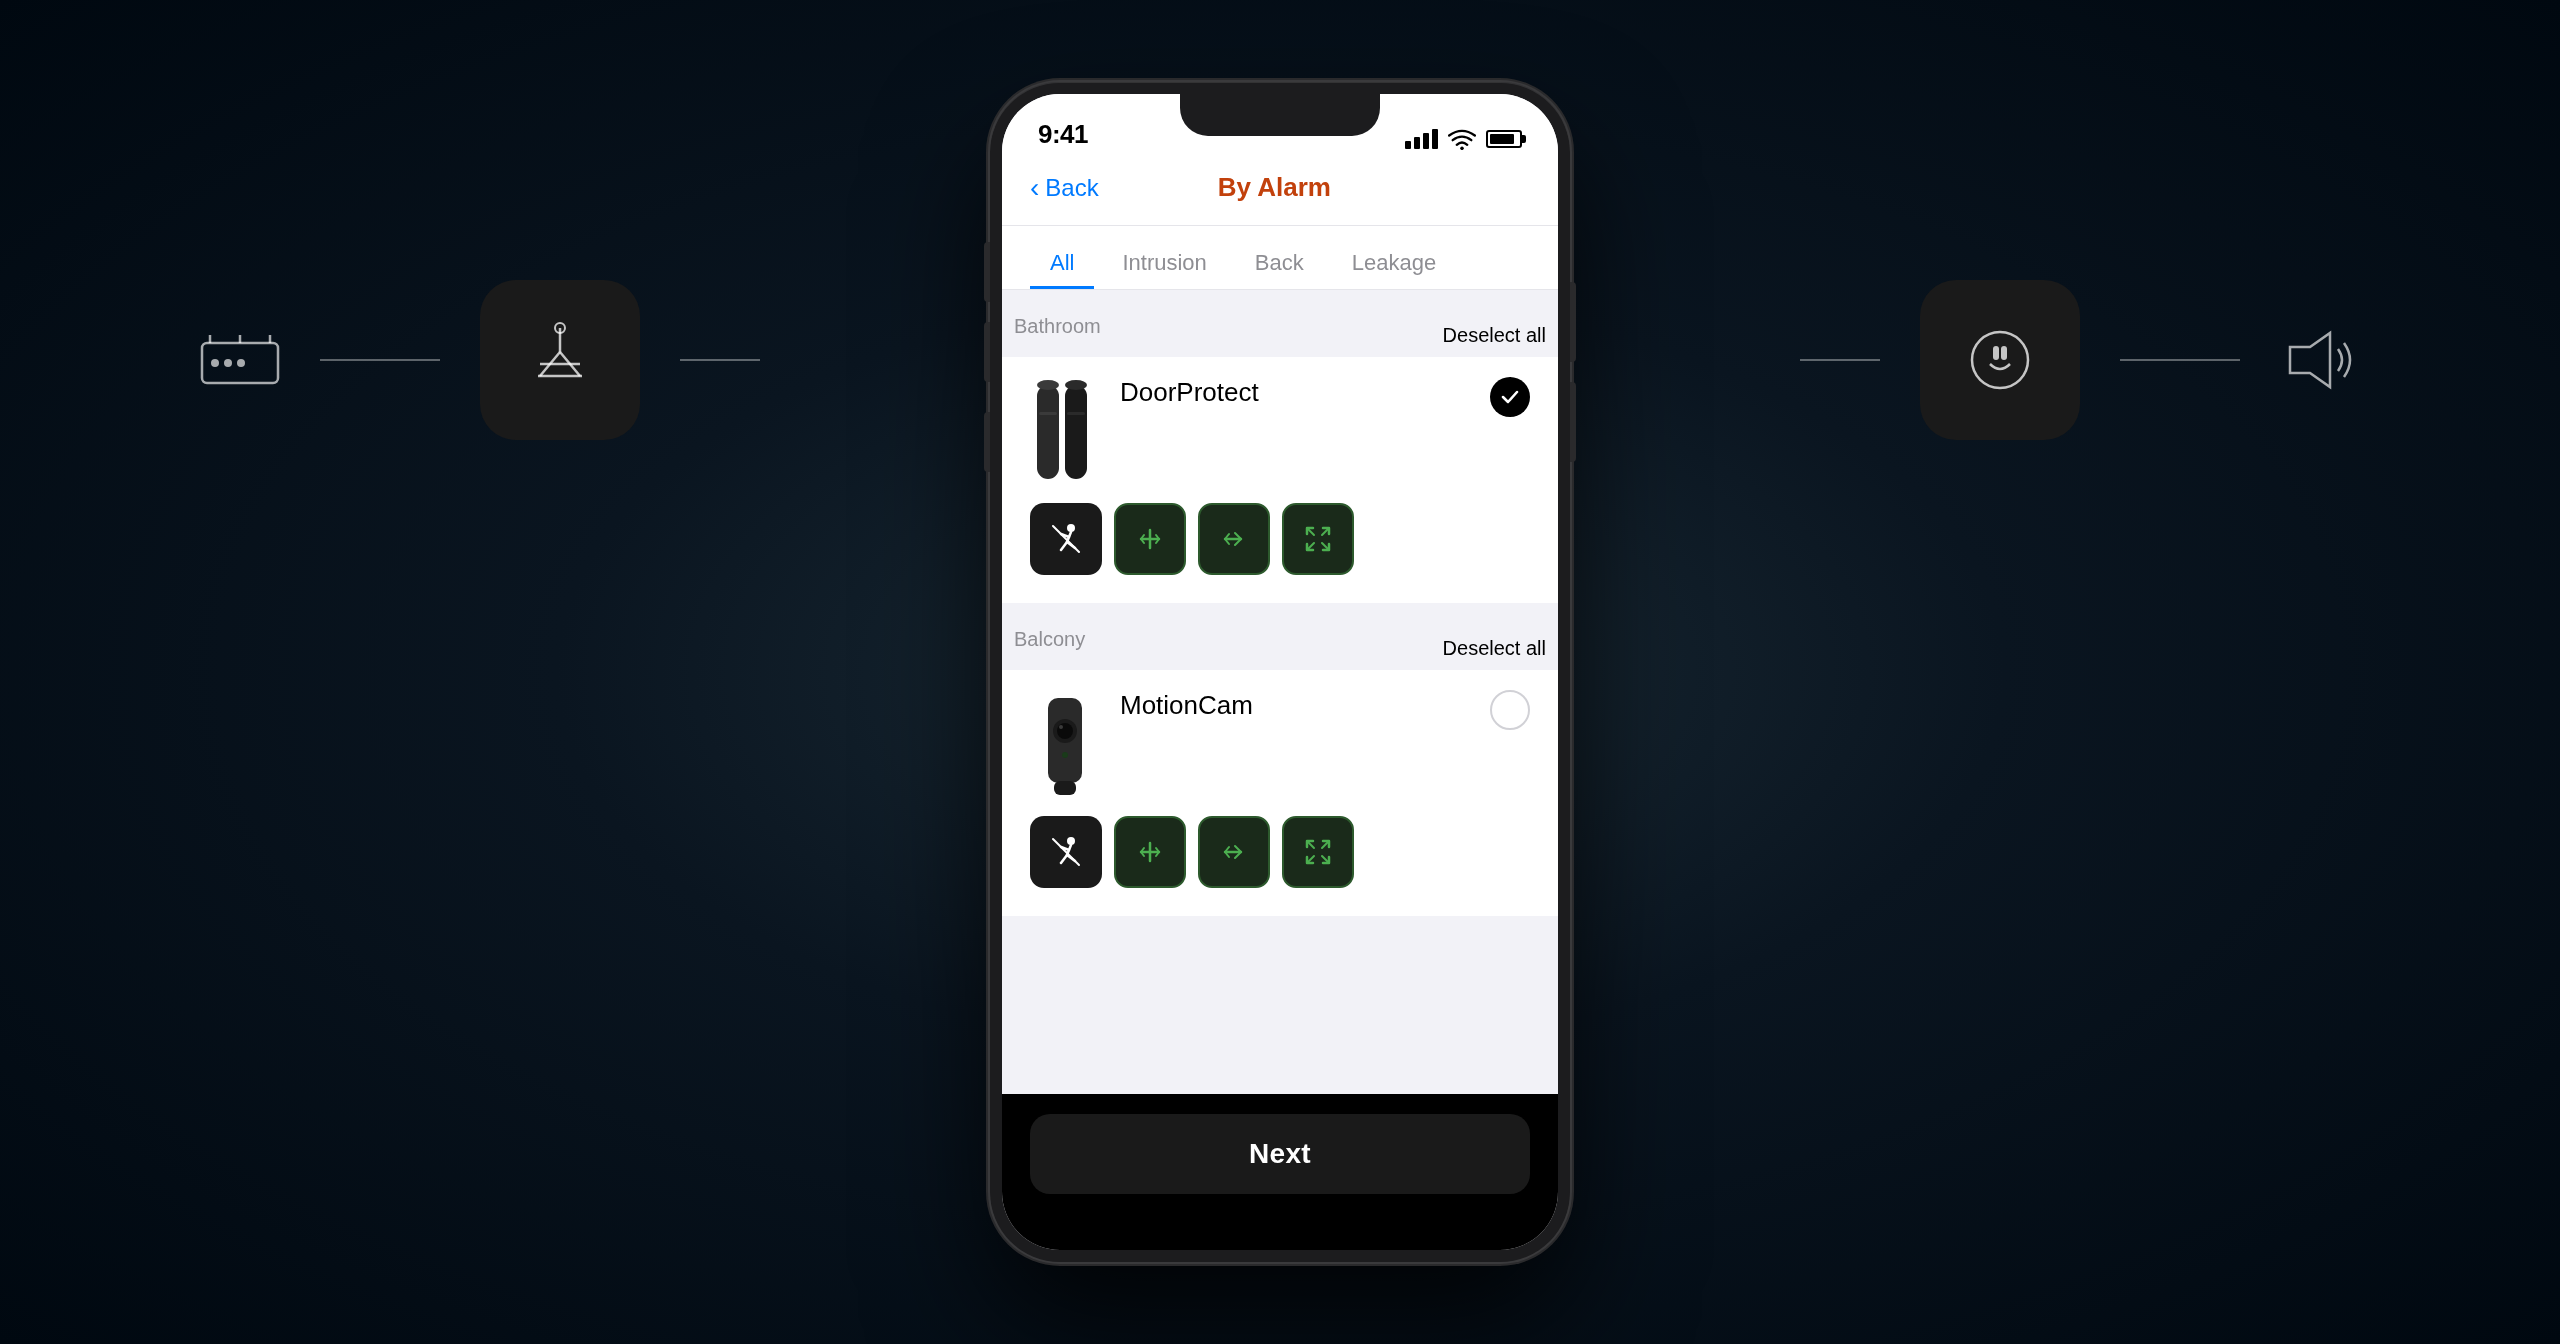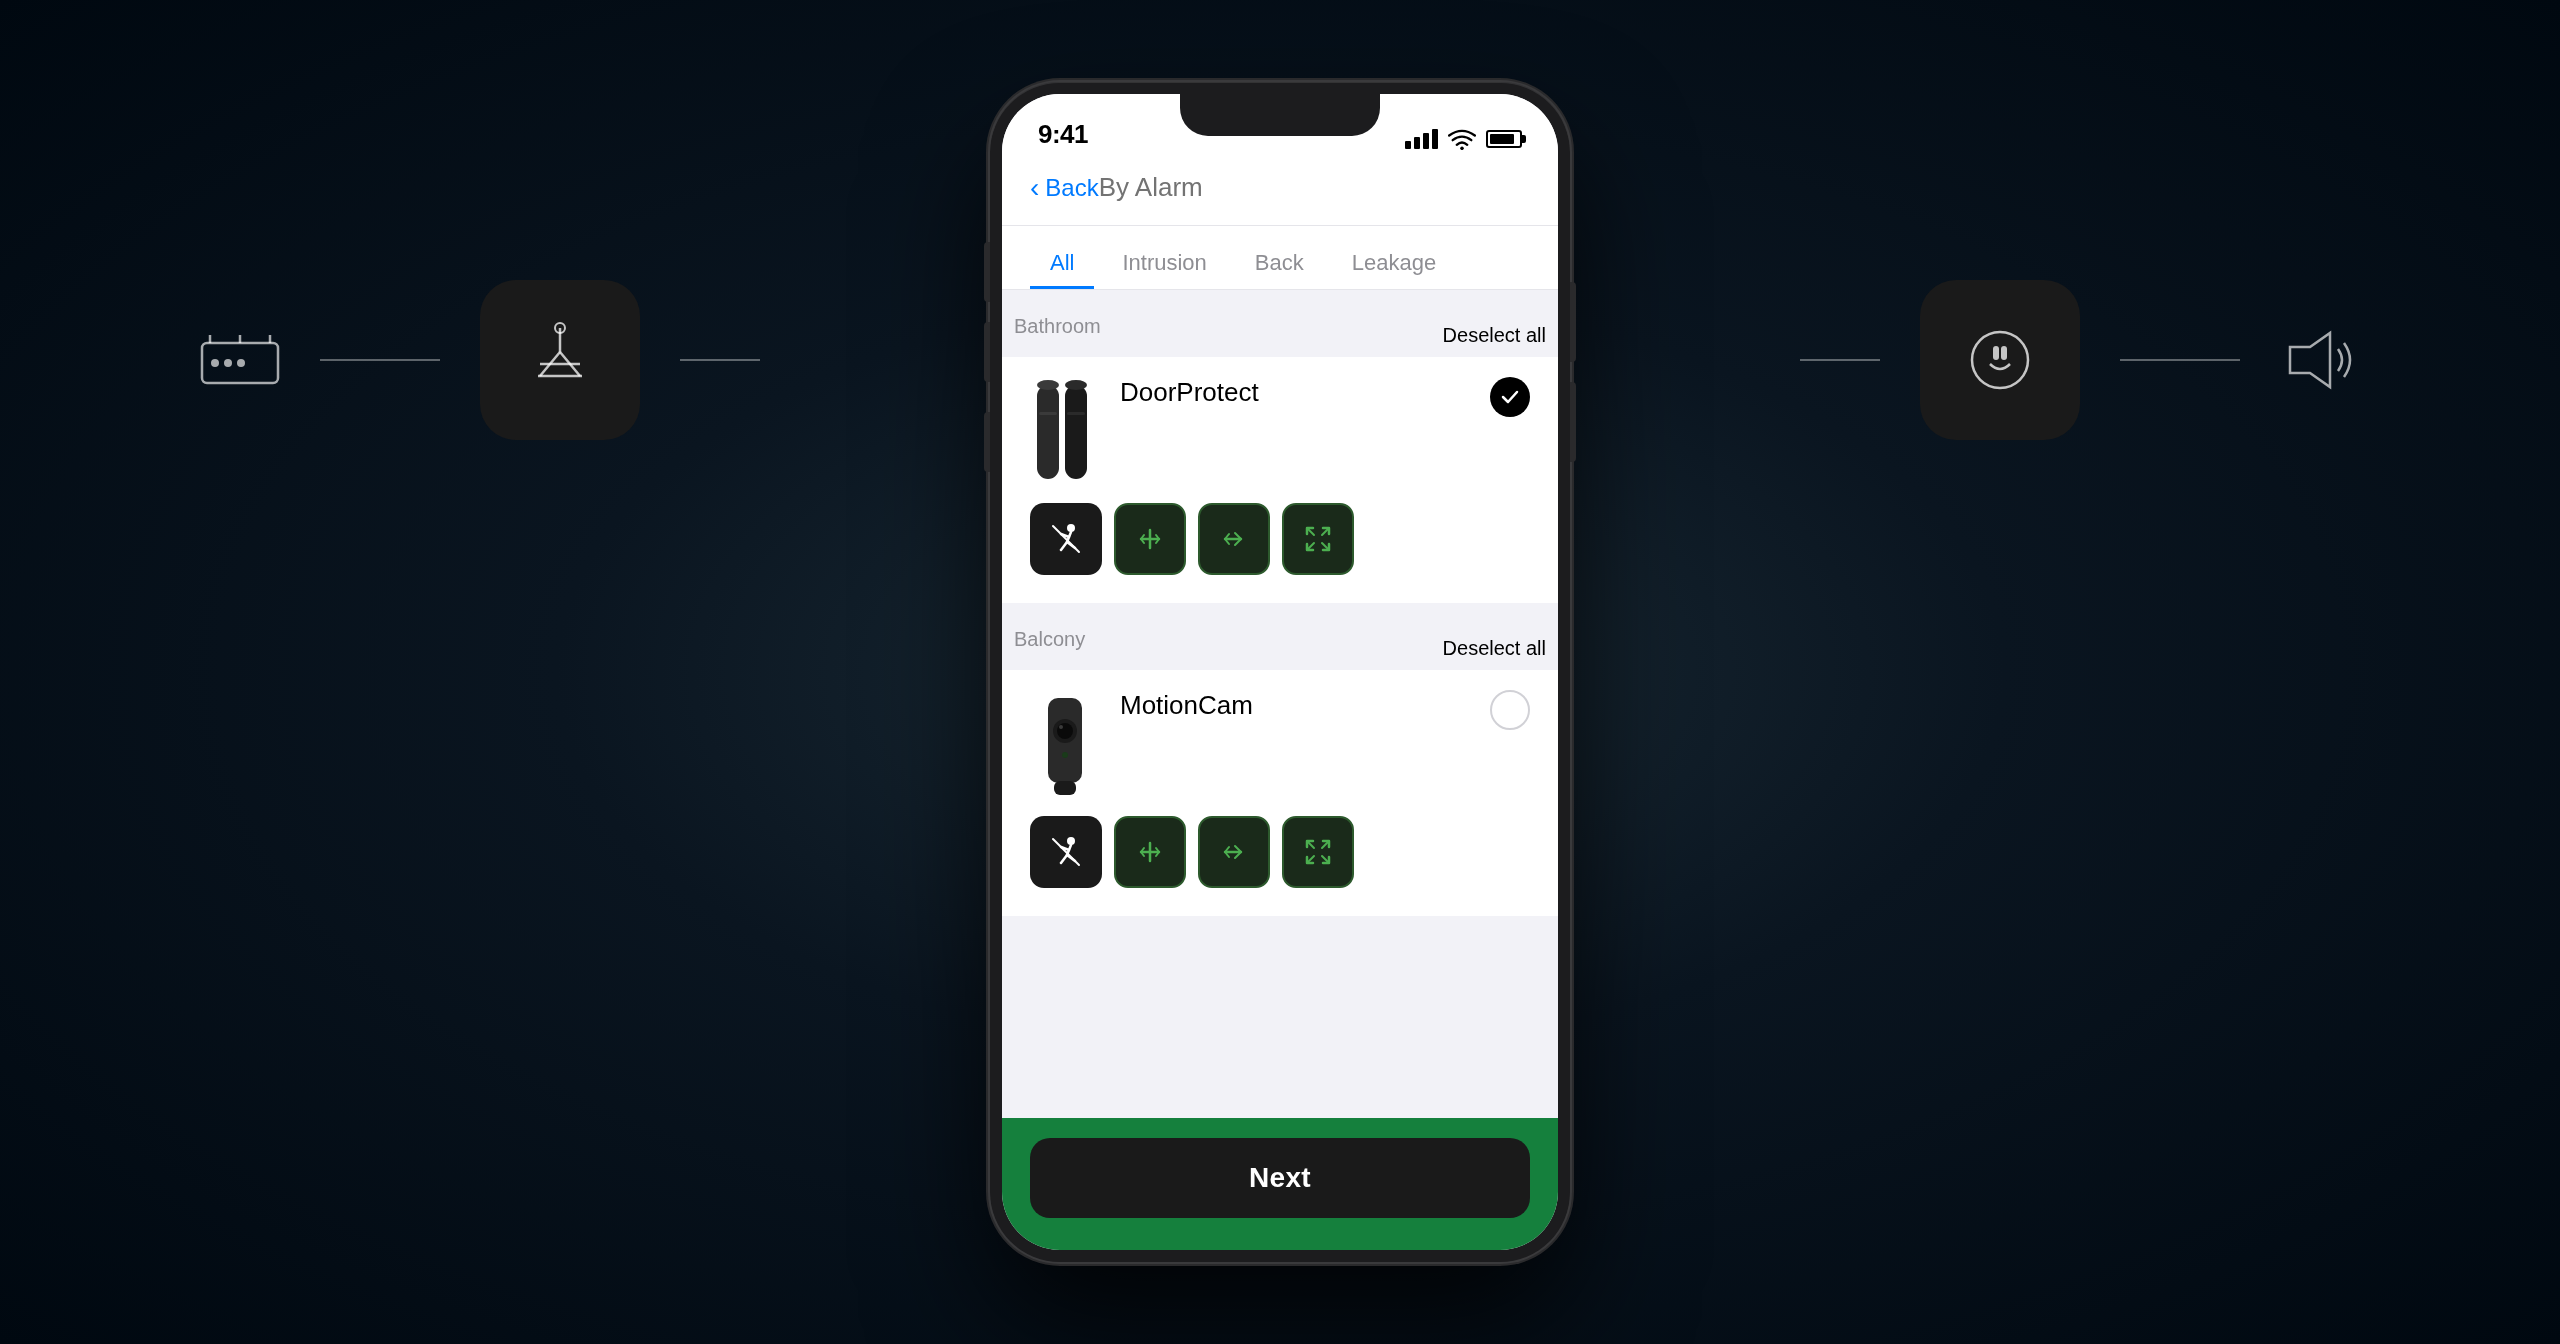--- a/index.html
+++ b/index.html
@@ -176,23 +176,24 @@
     }
 
     .back-chevron {
       font-size: 28px;
       color: #007aff;
       line-height: 1;
     }
 
     .nav-title {
       flex: 1;
+      text-align: center;
       font-size: 26px;
-      font-weight: 400;
-      color: #737373;
+      font-weight: 700;
+      color: #c2410c;
       margin-right: 80px;
     }
 
     
     .filter-tabs {
       background: #ffffff;
       display: flex;
       align-items: flex-end;
       padding: 0 28px;
       border-bottom: 1px solid #e5e5ea;
@@ -315,22 +316,22 @@
       background: #1a1a1a;
     }
 
     .action-btn.green {
       background: #1a2a1a;
       border: 2px solid #2d5a2d;
     }
 
     
     .bottom-bar {
-      background: #15803d;
-      padding: 20px 28px 32px;
+      background: #000000;
+      padding: 20px 28px 56px;
       flex-shrink: 0;
     }
 
     .next-btn {
       background: #1a1a1a;
       color: #ffffff;
       border: none;
       border-radius: 20px;
       width: 100%;
       height: 80px;

